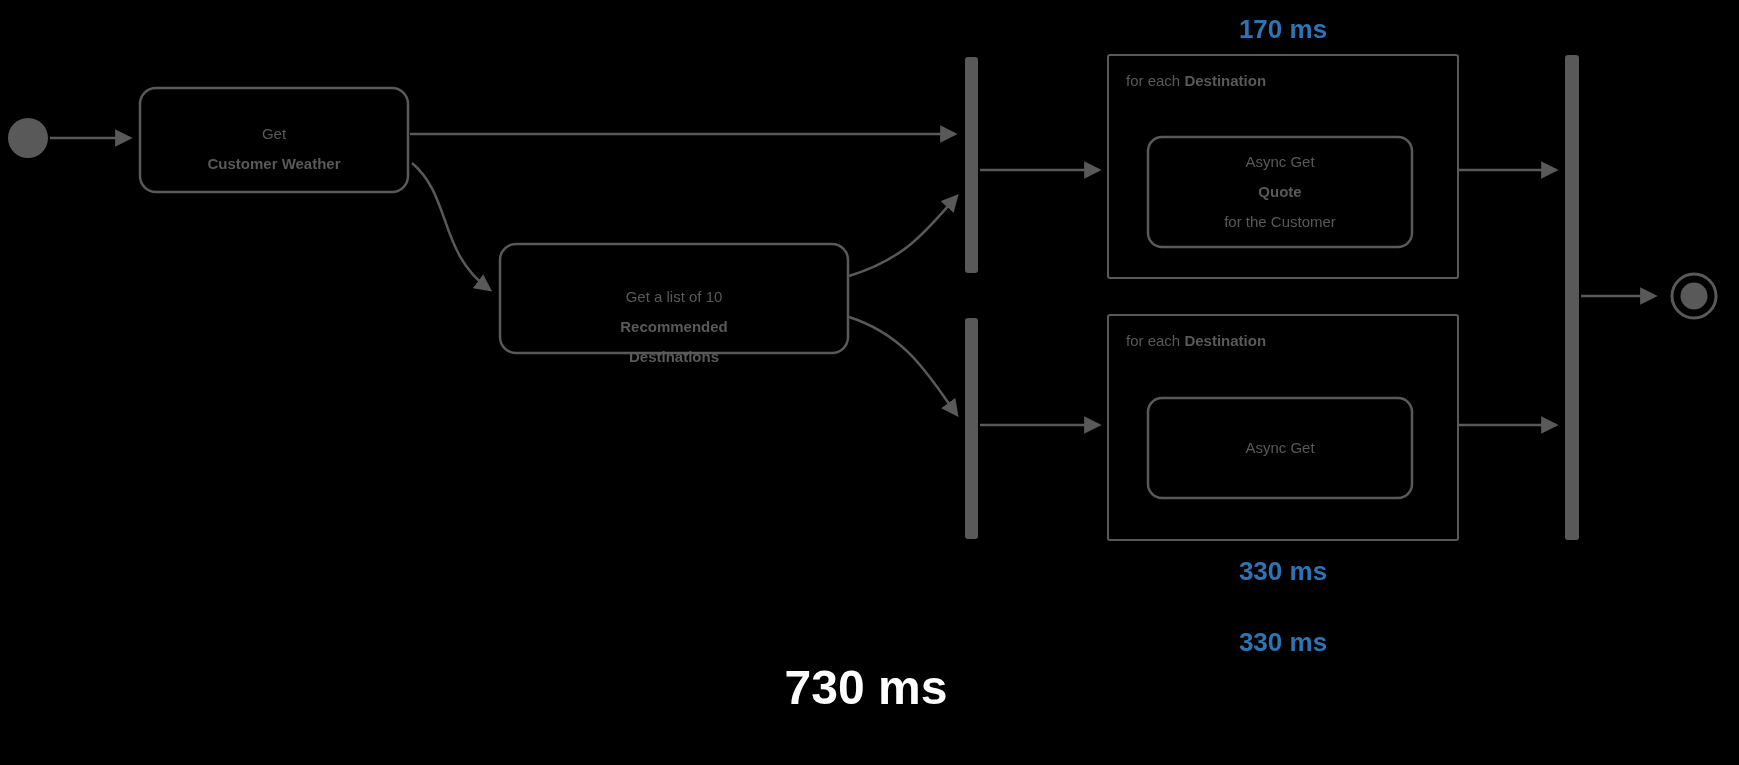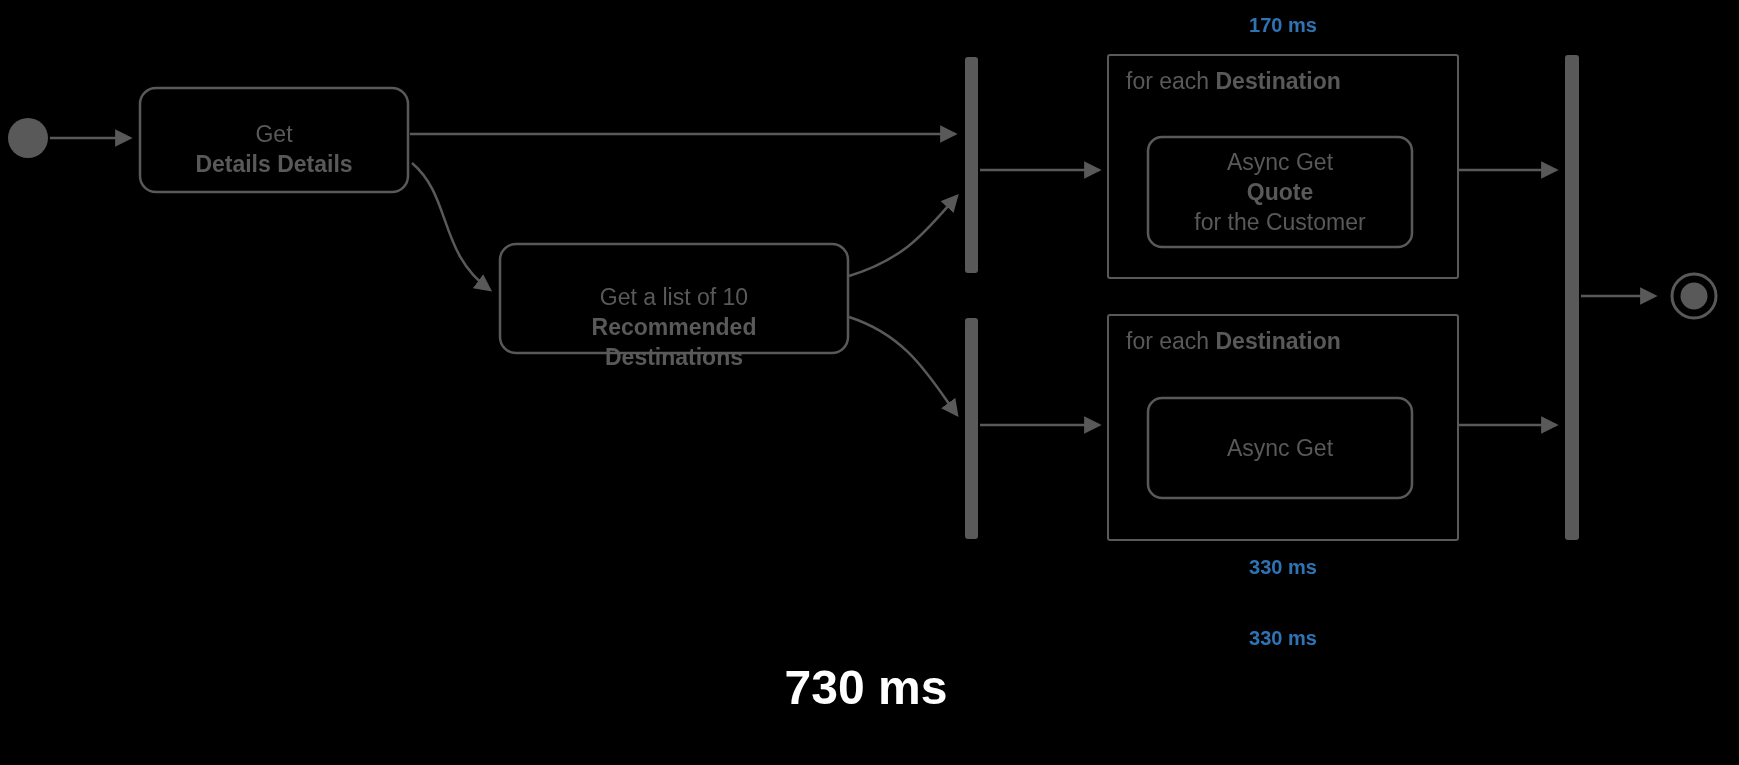--- a/index.html
+++ b/index.html
@@ -30,39 +30,39 @@
   .region {
     stroke: #595959;
     stroke-width: 2;
     fill: none;
   }
   .bar { fill: #595959; stroke: none; }
 
   .label {
     position: absolute;
     color: #595959;
-    font-size: 23px;
+    font-size: 15px;
     line-height: 30px;
     white-space: nowrap;
   }
   .center {
     display: flex;
     flex-direction: column;
     align-items: center;
     justify-content: center;
     text-align: center;
   }
   .line { display: block; }
   .b { font-weight: bold; }
 
   .timing {
     position: absolute;
     color: #2E74B5;
     font-weight: bold;
-    font-size: 20px;
+    font-size: 26px;
     text-align: center;
     white-space: nowrap;
   }
   .total {
     position: absolute;
     color: #ffffff;
     font-weight: bold;
     font-size: 48px;
     text-align: center;
     white-space: nowrap;
@@ -104,21 +104,21 @@
     <rect class="shape" x="1148" y="137" width="264" height="110" rx="14"></rect>
     <rect class="region" x="1108" y="315" width="350" height="225" rx="2"></rect>
     <rect class="shape" x="1148" y="398" width="264" height="100" rx="14"></rect>
 
     <circle cx="1694" cy="296" r="22" fill="none" stroke="#595959" stroke-width="3"></circle>
     <circle cx="1694" cy="296" r="13.5" fill="#595959"></circle>
   </svg>
 
   <div class="label center" style="left:140px; top:88px; width:268px; height:121px;">
     <span class="line">Get</span>
-    <span class="line b">Details Details</span>
+    <span class="line b">Customer Weather</span>
   </div>
 
   <div class="label center" style="left:500px; top:244px; width:348px; height:109px;margin-top:28px;">
     <span class="line">Get a list of 10</span>
     <span class="line b">Recommended</span>
     <span class="line b">Destinations</span>
   </div>
 
   <div class="label" style="left:1126px; top:66px;">
     <span>for each </span><span class="b">Destination</span>

